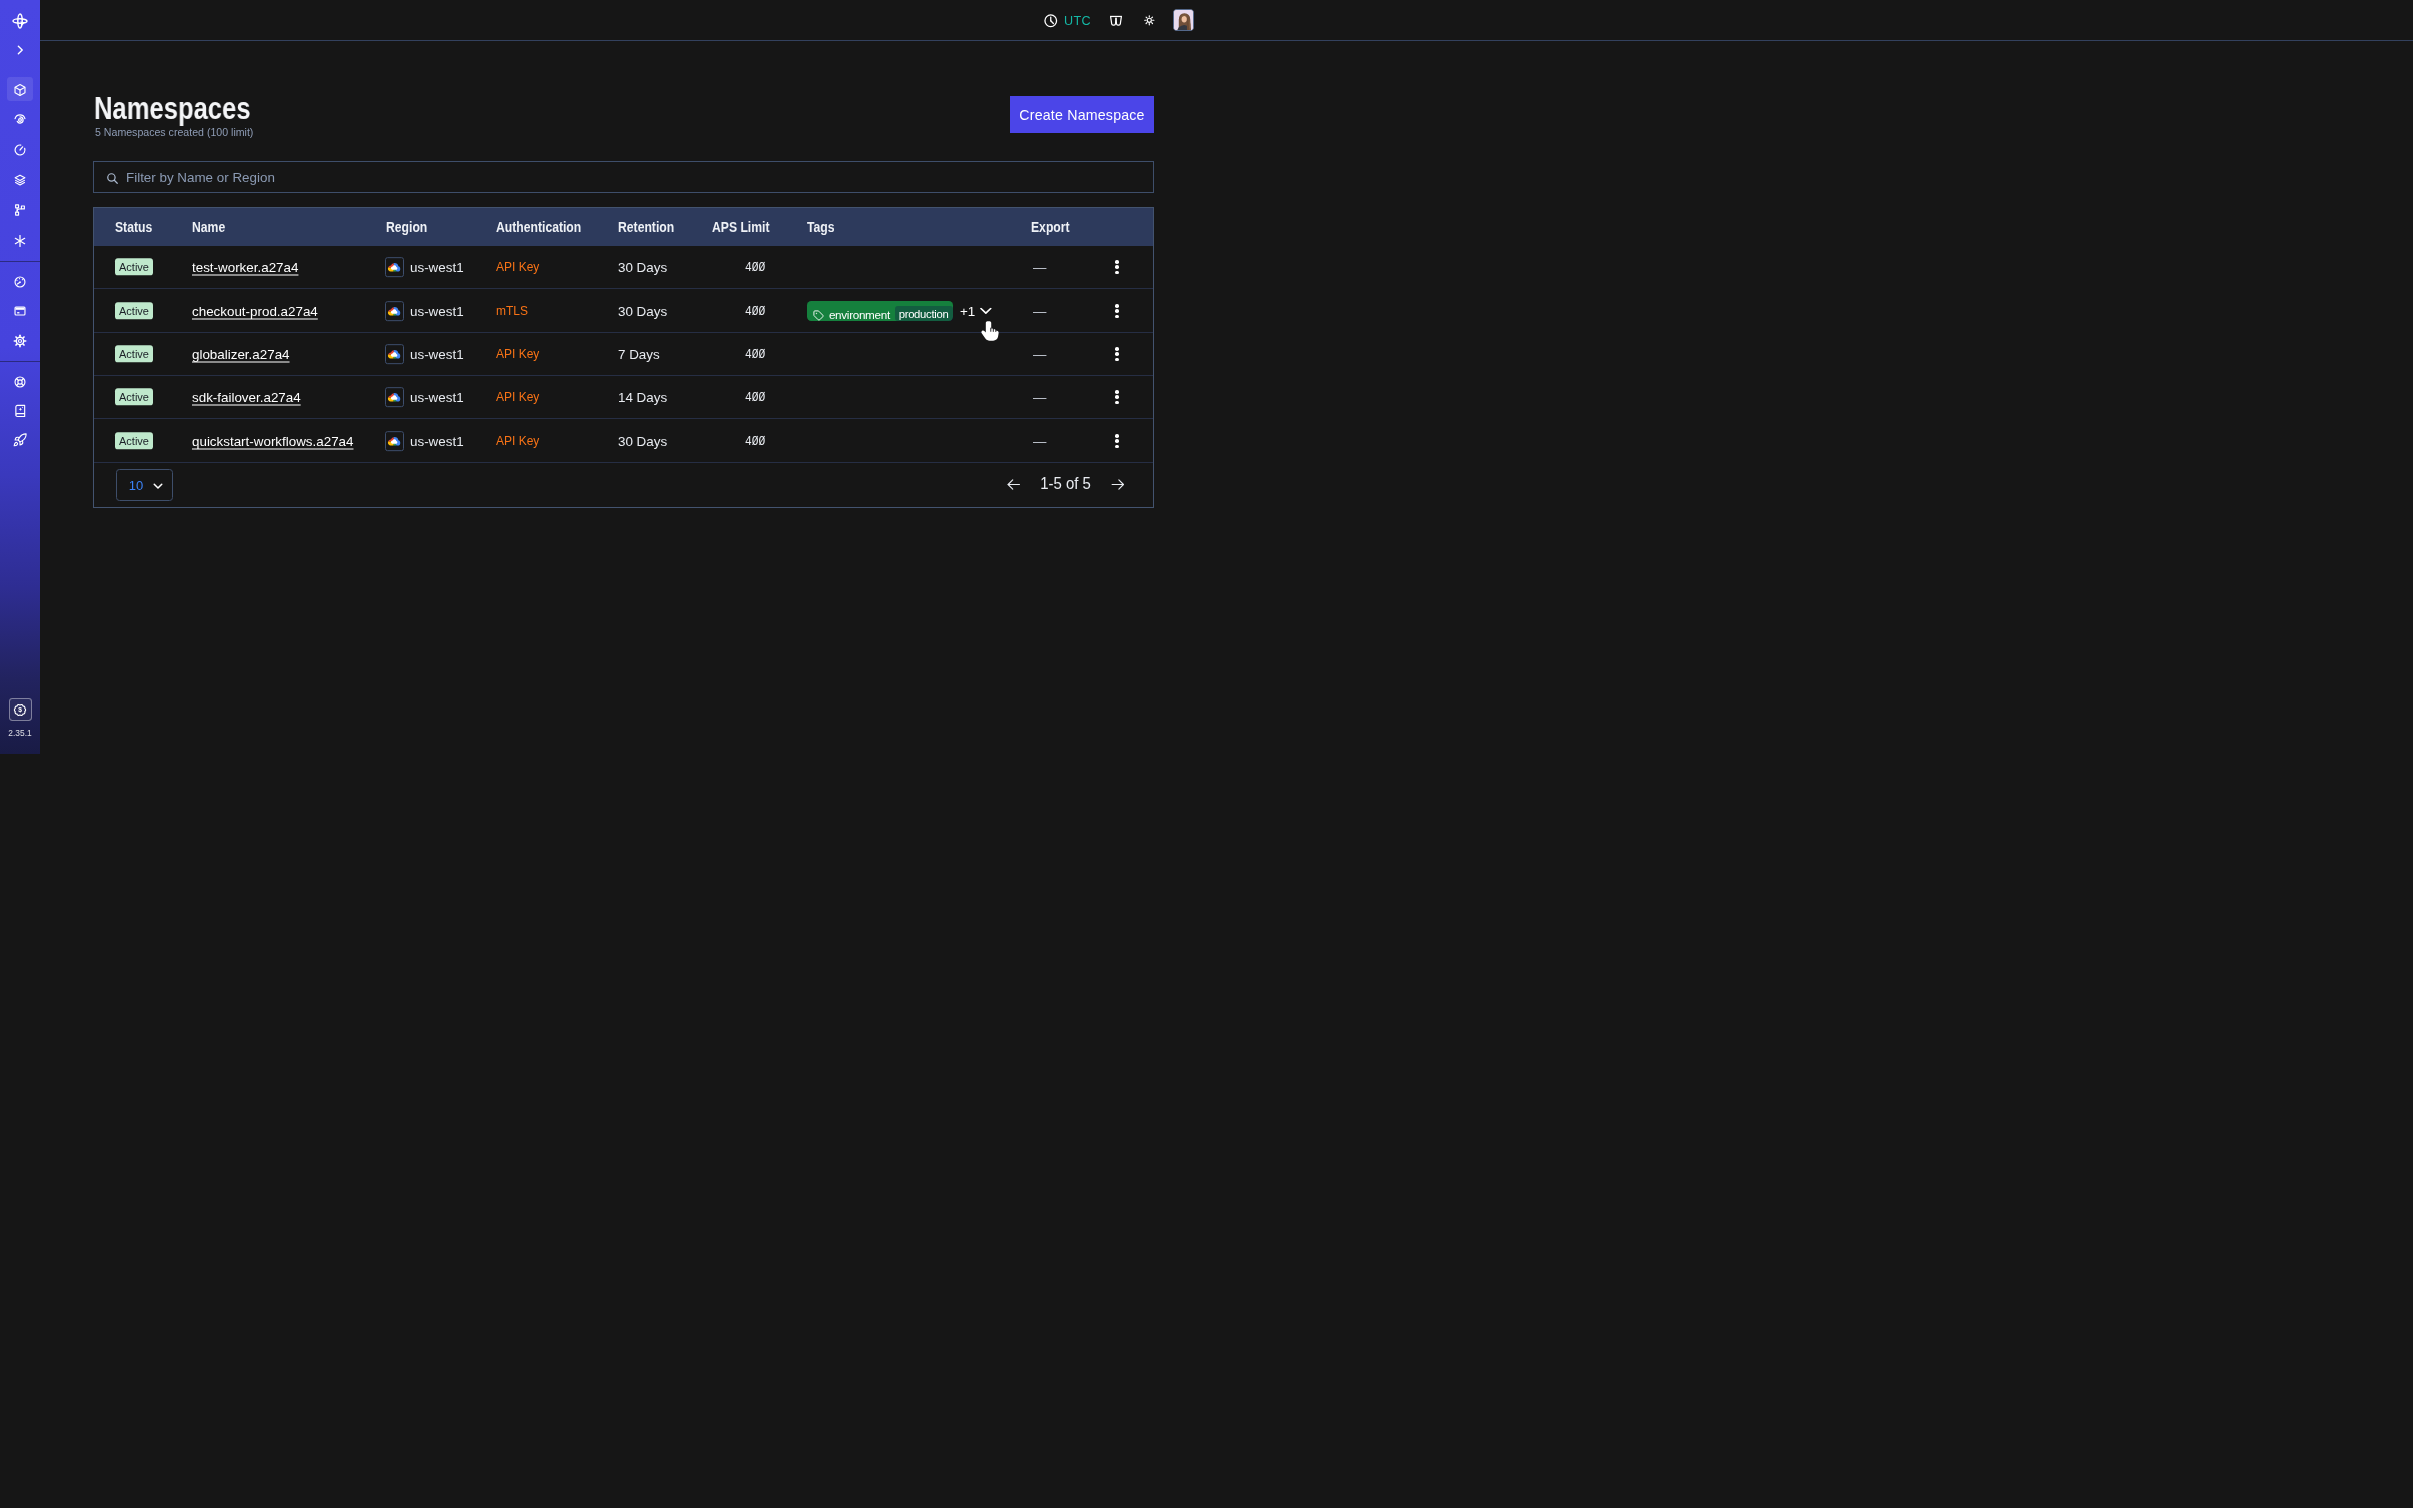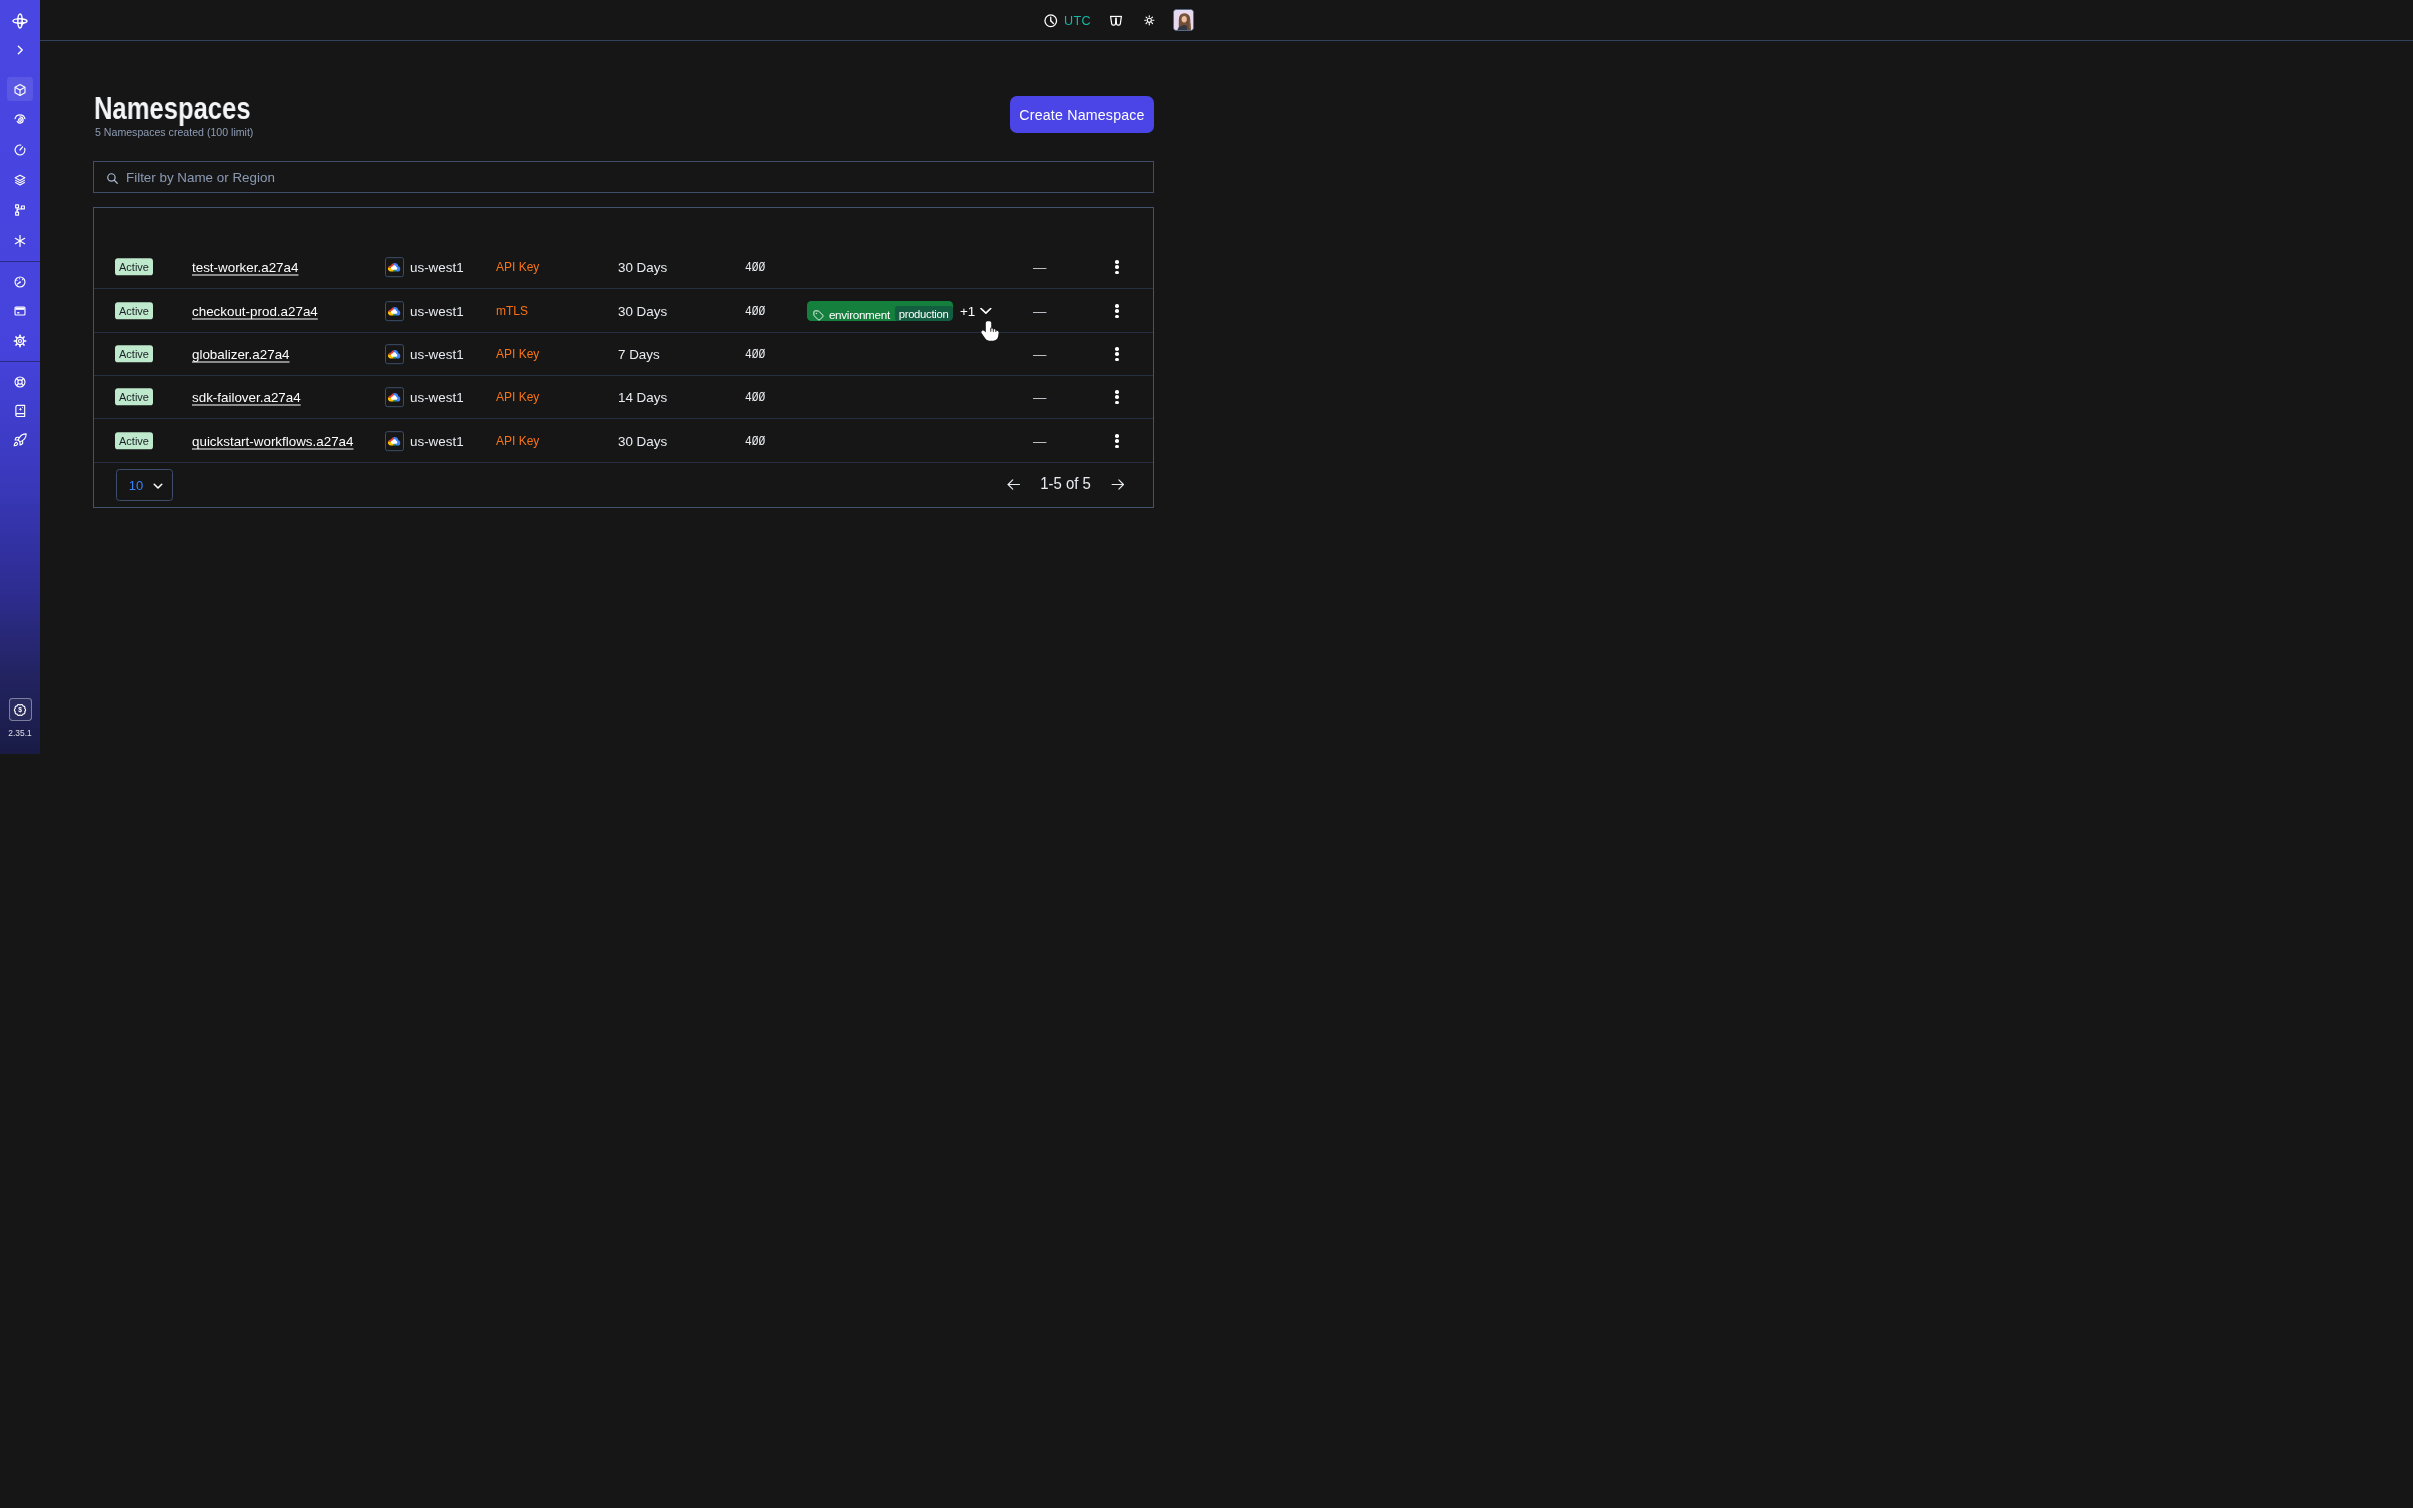--- a/index.html
+++ b/index.html
@@ -23,21 +23,21 @@
   #topbar { position:absolute; left:40px; right:0; top:0; height:41px;
      border-bottom:0.8px solid #33415e; background:#161616; }
   #utc { position:absolute; left:1024px; top:14px; font-size:12.6px; color:#14b8a6; letter-spacing:0.3px; }
   #avatar { position:absolute; left:1133px; top:9.4px; width:21.4px; height:21.4px;
      border:0.8px solid #54688a; border-radius:3.8px; overflow:hidden; background:#e8dcf0; }
   
   #h1 { position:absolute; left:94px; top:92px; font-size:32px; font-weight:700;
      color:#f4f5f7; line-height:1; transform:scaleX(0.80); transform-origin:left top; }
   #sub { position:absolute; left:95px; top:127px; font-size:10.6px; color:#8e9cb5; line-height:1; }
   #createBtn { position:absolute; left:1010px; top:96px; width:144px; height:37px;
-     background:#4B45E8; color:#fff; font-size:14.2px; font-weight:500; border-radius:7px;
+     background:#4B45E8; color:#fff; font-size:14.2px; font-weight:500; border-radius:0;
      display:flex; align-items:center; justify-content:center; letter-spacing:0.2px; }
   #search { position:absolute; left:93px; top:161px; width:1061px; height:32px;
      border:0.8px solid #3e4e6a; border-radius:0; }
   #search .ph { position:absolute; left:32px; top:9.2px; font-size:13.4px; color:#8b9ab3; line-height:1; }
   
   #table { position:absolute; left:93px; top:207px; width:1061px; height:301px;
      border:0.8px solid #43536f; }
   #thead { position:absolute; left:0; top:0; right:0; height:38px; background:#2d3a5c; }
   .hc { position:absolute; top:50%; transform:translateY(-50%) scaleX(0.87); transform-origin:left center; font-size:14px; font-weight:700; color:#eef1f6; }
   .row { position:absolute; left:0; right:0; height:43px; border-bottom:0.8px solid #262e44; }
@@ -236,20 +236,30 @@
 </div>
 <svg id="cursor" class="abs" style="left:979px;top:320px;z-index:9" width="22.6" height="22" viewBox="0 0 26 26">
   <path fill="#fff" d="M9.6 1.6 c-1.05 0-1.9 .85-1.9 1.9 v11.4 l-1.75-1.9 c-.75-.8-2-.85-2.8-.1 -.75 .7-.85 1.85-.25 2.7 l4.3 6.2 c1.15 1.6 3 2.6 5 2.6 h4.2 c2.9 0 5.35-2.1 5.8-4.95 l.65-4.1 c.2-1.3-.7-2.5-2-2.6 l-.8-.05 c-.15-.95-.95-1.7-1.95-1.7 -.4 0-.8 .1-1.1 .3 -.35-.7-1.05-1.15-1.85-1.15 -.4 0-.75 .1-1.05 .3 V3.5 c0-1.05-.85-1.9-1.9-1.9 z"></path>
   <g stroke="#101014" stroke-width="1.1" stroke-linecap="round">
     <path d="M13.6 9.6 V13.4"></path>
       <path d="M16.55 10.1 V13.5"></path>
       <path d="M19.5 11 V13.6"></path>
   </g>
 </svg>
 <div id="table">
+  <div id="thead">
+    <span class="hc" style="left:21.4px">Status</span>
+    <span class="hc" style="left:98px">Name</span>
+    <span class="hc" style="left:292px">Region</span>
+    <span class="hc" style="left:402px">Authentication</span>
+    <span class="hc" style="left:524px">Retention</span>
+    <span class="hc" style="left:618px">APS Limit</span>
+    <span class="hc" style="left:713px">Tags</span>
+    <span class="hc" style="left:937px">Export</span>
+  </div>
   <div class="row" style="top:38px">
     <span class="badge">Active</span>
       <span class="name">test-worker.a27a4</span>
     <span class="gc">
         <svg width="14.2" height="14.2" viewBox="0 0 24 24">
           <use href="#gcl"></use>
         </svg>
       </span>
       <span class="regt">us-west1</span>
     <span class="auth">API Key</span>

